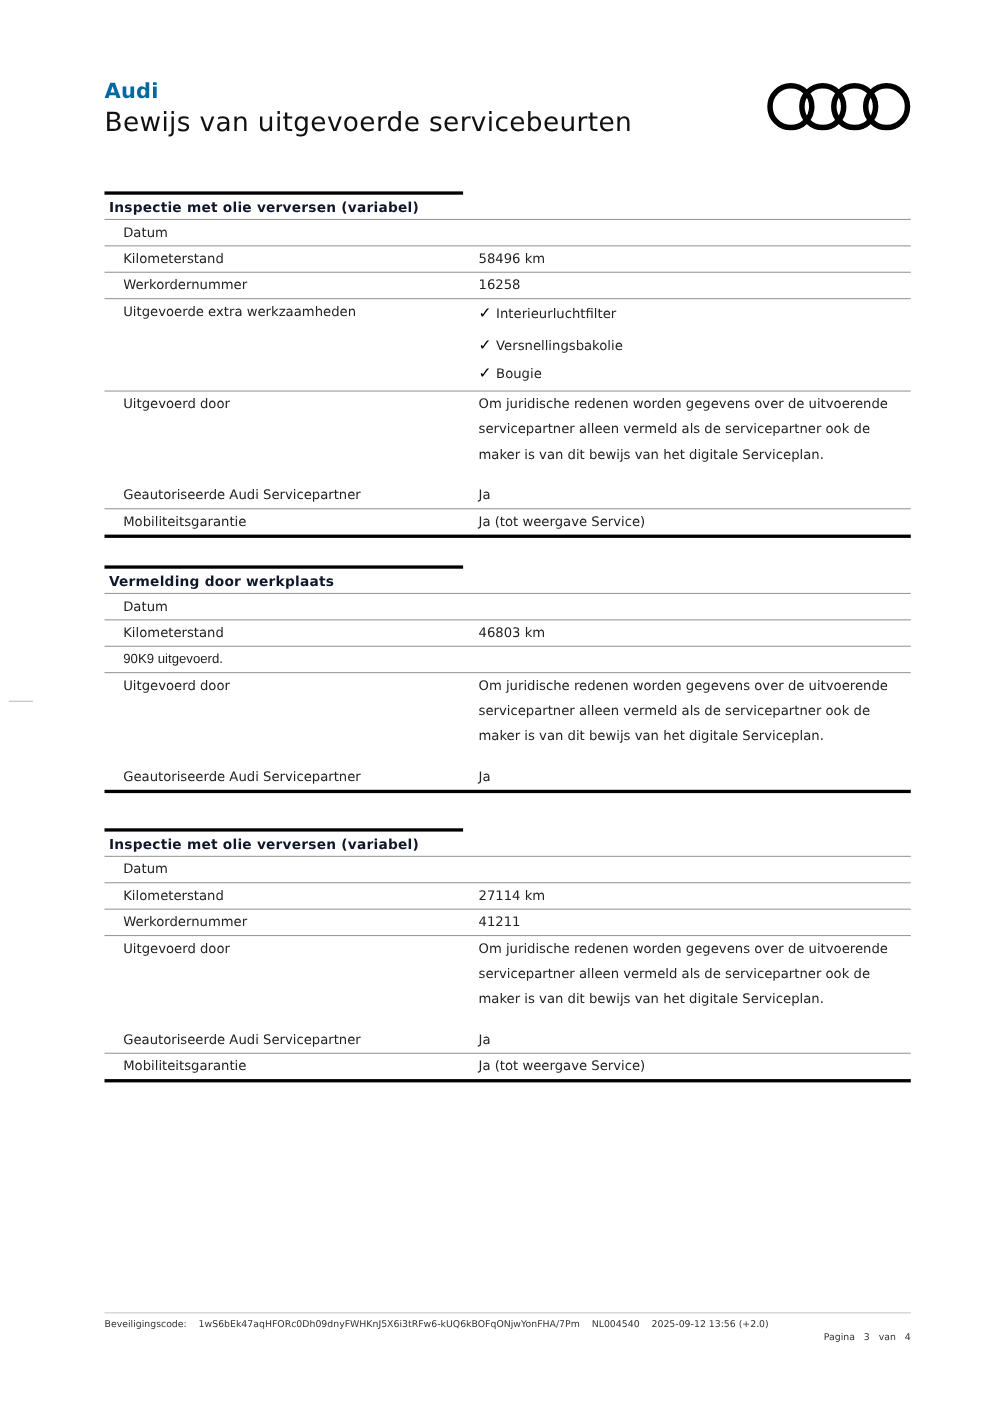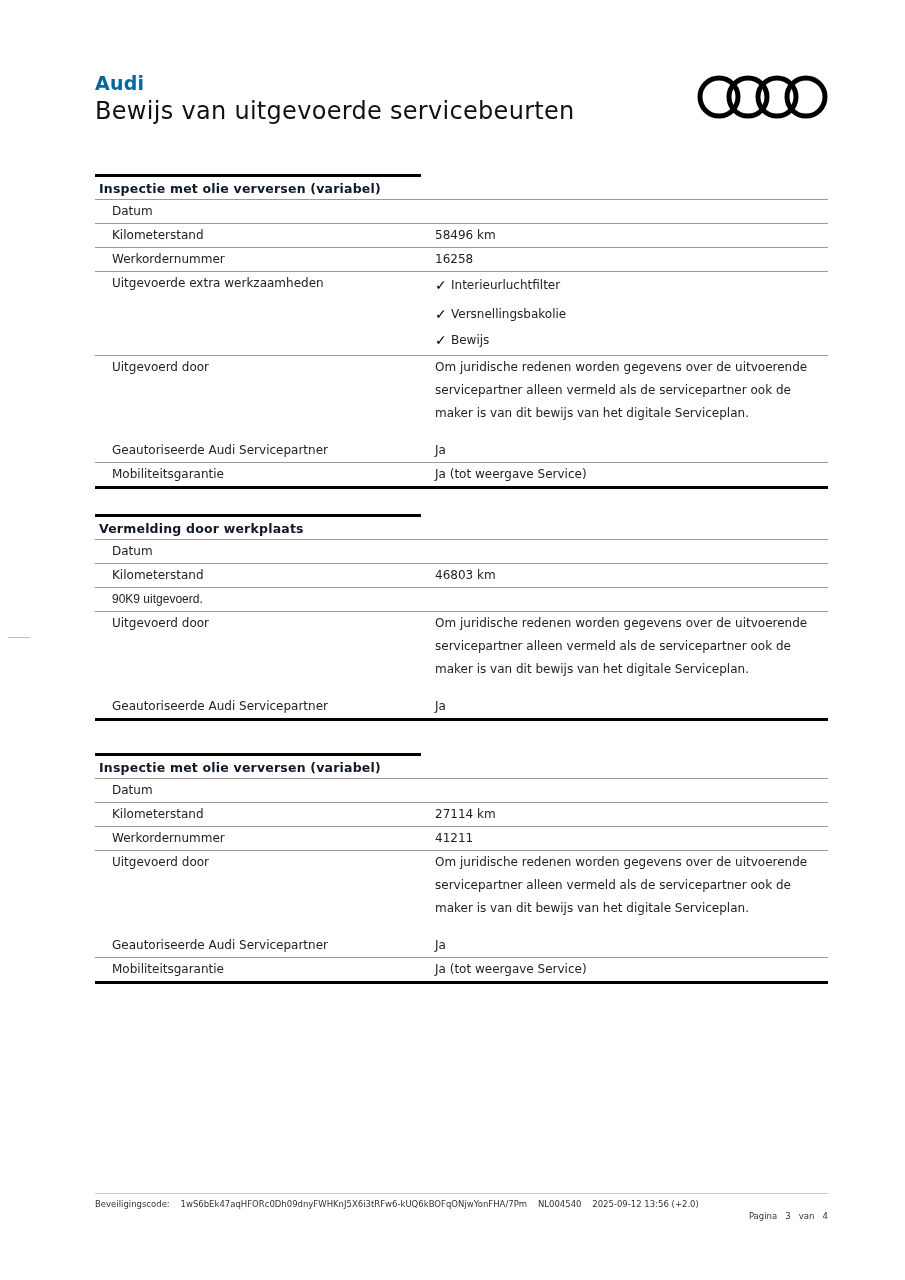--- a/index.html
+++ b/index.html
@@ -81,21 +81,21 @@
       <div class="check-item">
         <span class="check">✓</span>
         <span>Interieurluchtfilter</span>
       </div>
       <div class="check-item">
         <span class="check">✓</span>
         <span>Versnellingsbakolie</span>
       </div>
       <div class="check-item">
         <span class="check">✓</span>
-        <span>Bewijs</span>
+        <span>Bougie</span>
       </div>
     </div>
   </div>
   <div class="row">
     <div class="lbl">Uitgevoerd door</div>
     <div class="val para">Om juridische redenen worden gegevens over de uitvoerende servicepartner alleen vermeld als de servicepartner ook de maker is van dit bewijs van het digitale Serviceplan.</div>
   </div>
   <div class="row noline">
     <div class="lbl">Geautoriseerde Audi Servicepartner</div>
     <div class="val">Ja</div>

